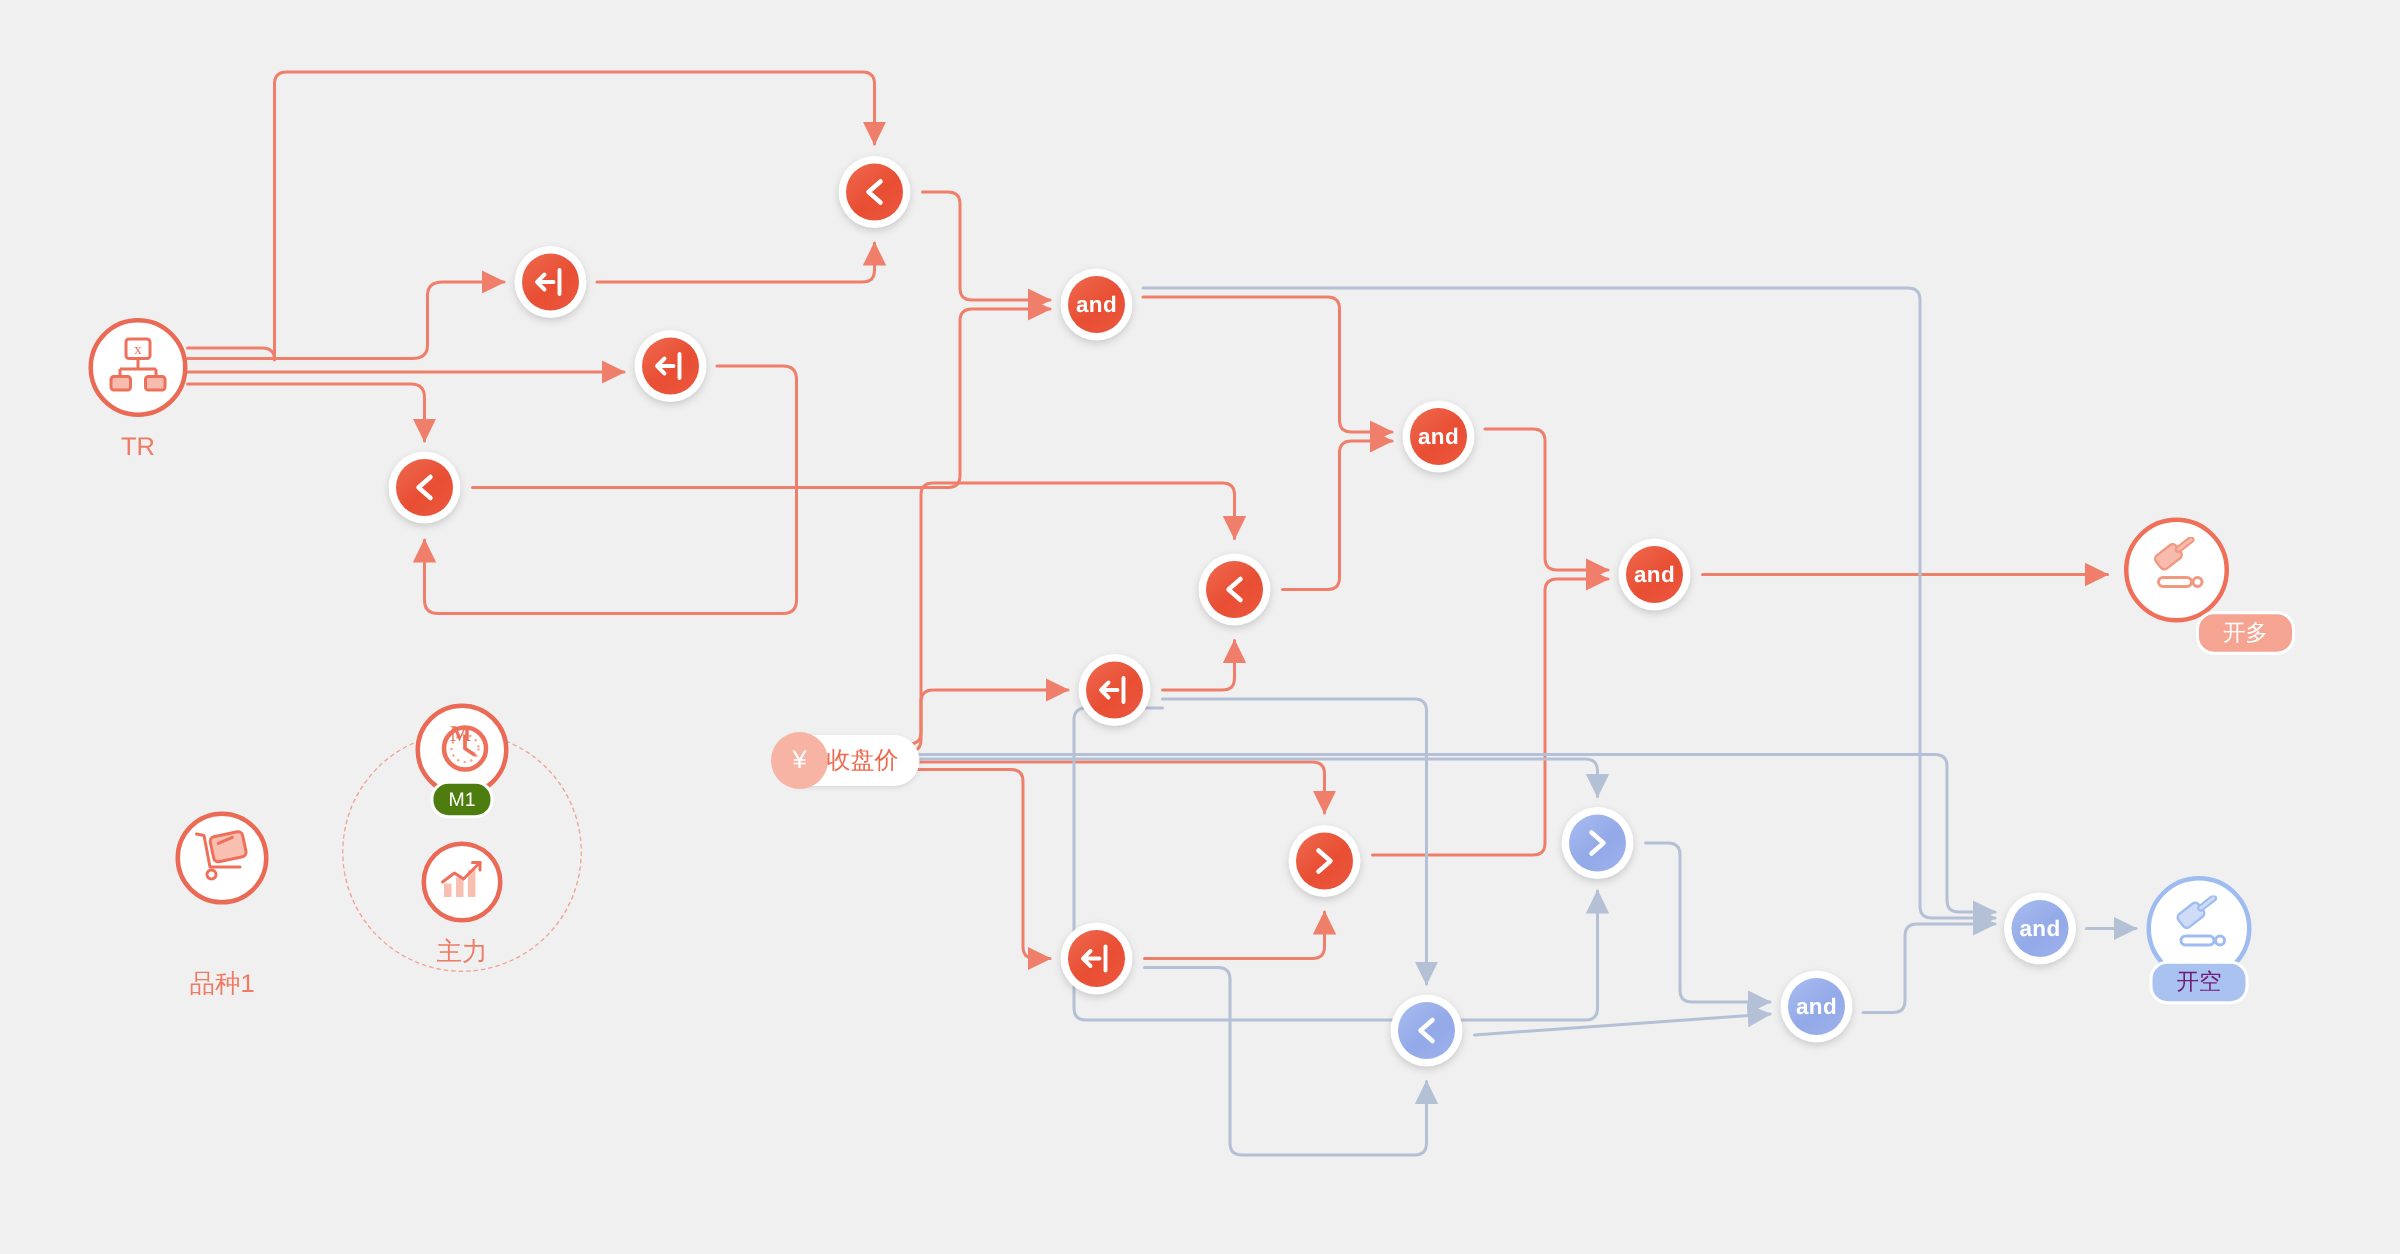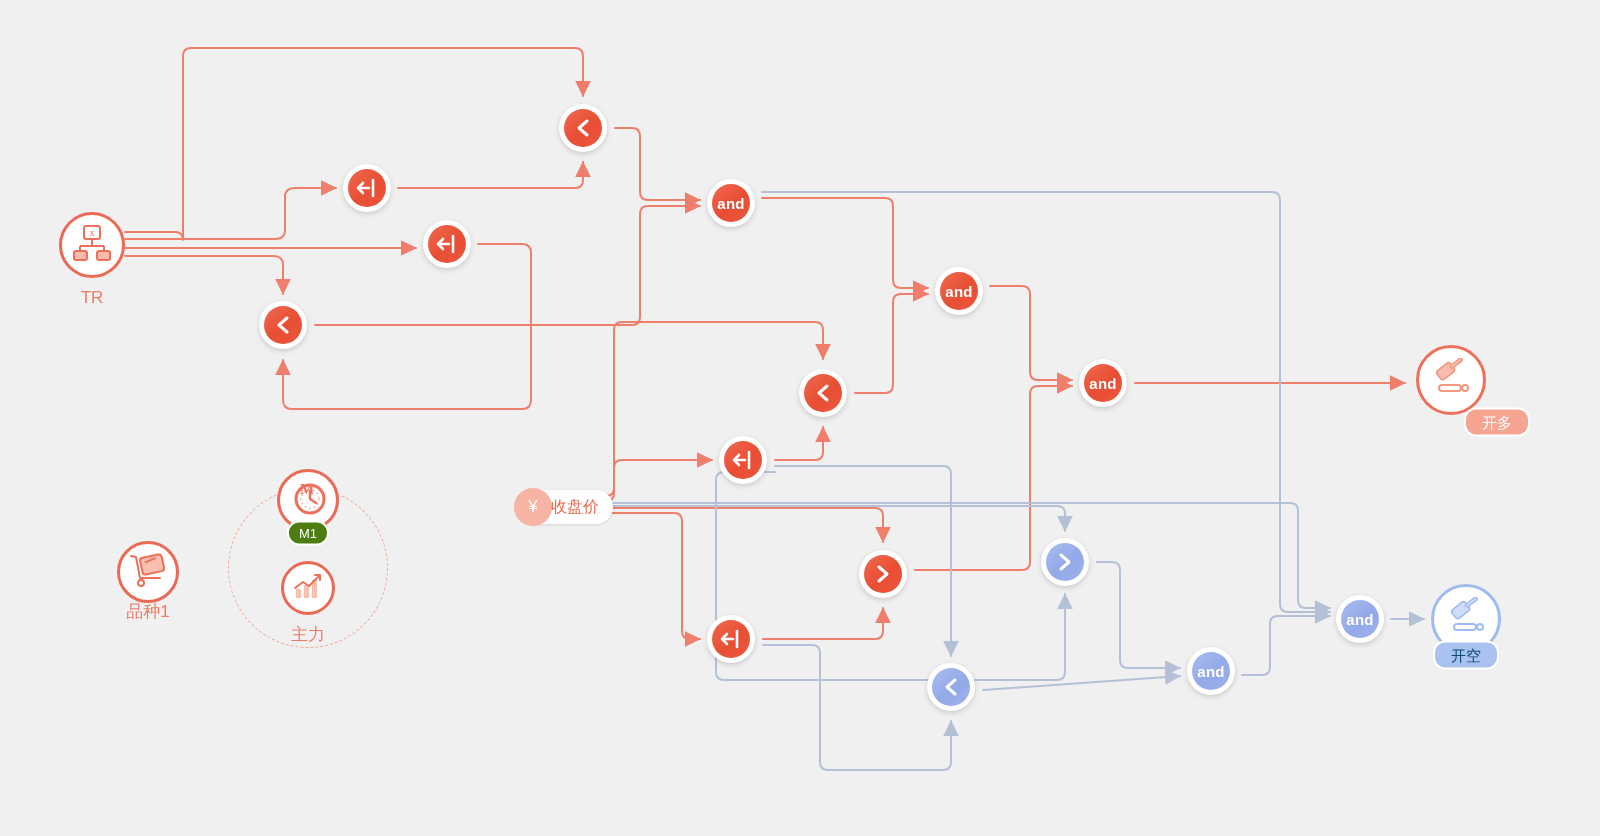--- a/index.html
+++ b/index.html
@@ -70,21 +70,21 @@
   .badge{
     position:absolute;transform:translate(-50%,-50%);
     border-radius:12px;
     font-size:13px;line-height:1;
     display:flex;align-items:center;justify-content:center;
     white-space:nowrap;
     box-sizing:border-box;
   }
   .badge.solid-red{background:#4d7c0f;color:#fff;border:2px solid #fff;padding:4px 10px;font-weight:normal;}
   .badge.out-red{background:#f6a492;color:#fff;border:2px solid #fff;padding:5px 16px;font-size:15px;}
-  .badge.out-blue{background:#a9c2ef;color:#0c4a6e;border:2px solid #fff;padding:5px 16px;font-size:15px;}
+  .badge.out-blue{background:#a9c2ef;color:#701a75;border:2px solid #fff;padding:5px 16px;font-size:15px;}
 
   
   .pill{
     position:absolute;transform:translate(-50%,-50%);
     display:flex;align-items:center;
     background:#fff;border-radius:20px;
     height:34px;padding:0 14px 0 32px;
     box-shadow:0 1px 3px rgba(130,130,130,.25);
     font-size:16px;color:#ef6a4e;white-space:nowrap;
   }
@@ -201,21 +201,21 @@
   <div class="node bignode small" style="left:148px;top:572px;">
     <span>
       <svg width="40" height="38" viewBox="0 0 40 38">
         <rect x="13" y="5" width="22" height="17" rx="3" fill="#f9c0b2" stroke="#ee705a" stroke-width="2" transform="rotate(-12 24 13)"></rect>
         <path d="M18,10 L28,8" stroke="#ee705a" stroke-width="2" stroke-linecap="round" transform="rotate(-12 24 13)"></path>
         <path d="M3,5 L8,6 L12,27 L32,27" fill="none" stroke="#ee705a" stroke-width="2" stroke-linecap="round" stroke-linejoin="round"></path>
         <circle cx="13" cy="32" r="3" fill="none" stroke="#ee705a" stroke-width="2"></circle>
       </svg>
     </span>
   </div>
-  <div class="nodelabel" style="left:148px;top:600px;">品种1</div>
+  <div class="nodelabel" style="left:148px;top:644px;">品种1</div>
 
   <div class="group-dashed" style="left:308px;top:568px;width:158px;height:158px;"></div>
 
   <div class="node bignode small" style="left:308px;top:500px;">
     <span>
       <svg width="42" height="42" viewBox="0 0 42 42">
         <circle cx="23" cy="22" r="14" fill="none" stroke="#ee705a" stroke-width="3"></circle>
         <circle cx="23" cy="22" r="9" fill="none" stroke="#f5a391" stroke-width="1.5" stroke-dasharray="1.5 3"></circle>
         <path d="M23,22 L23,14 M23,22 L29,26" stroke="#ee705a" stroke-width="2.5" stroke-linecap="round"></path>
         <text x="13" y="17" font-size="15" fill="#ee705a" font-family="Liberation Serif, serif" font-weight="bold">M</text>

